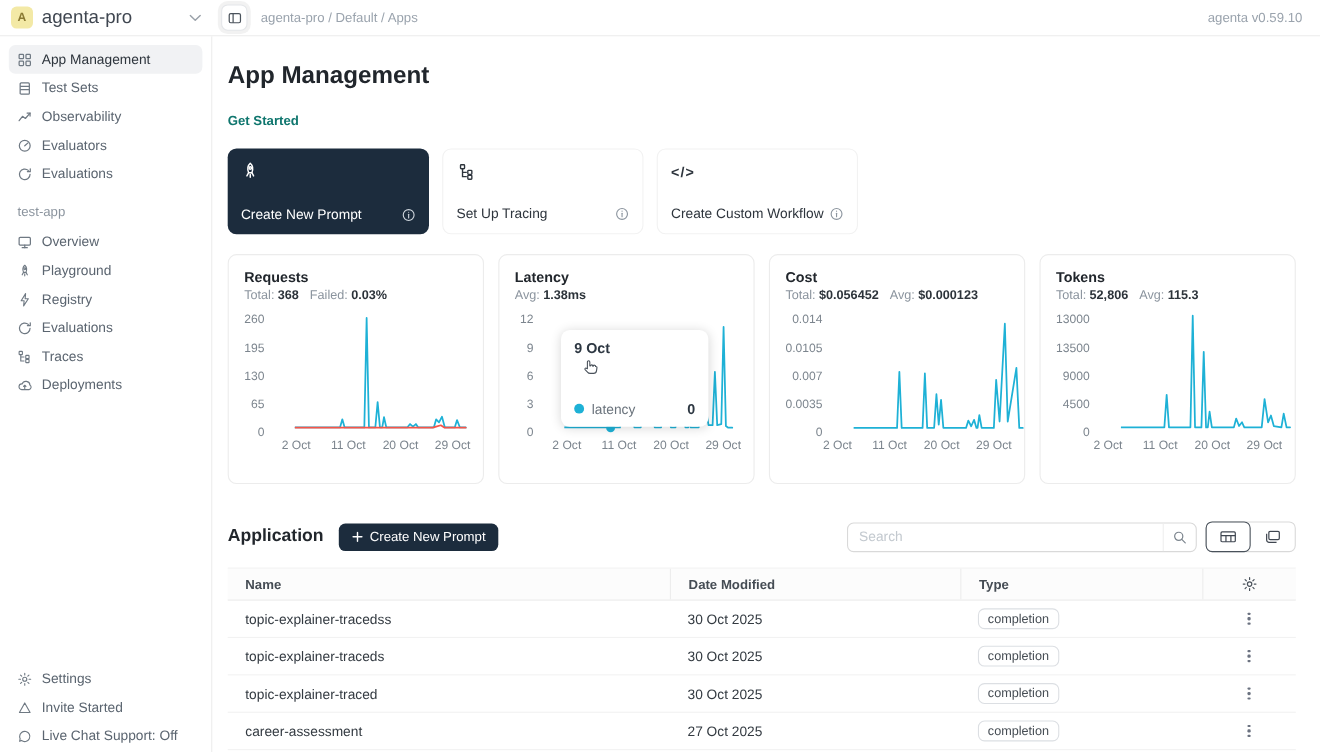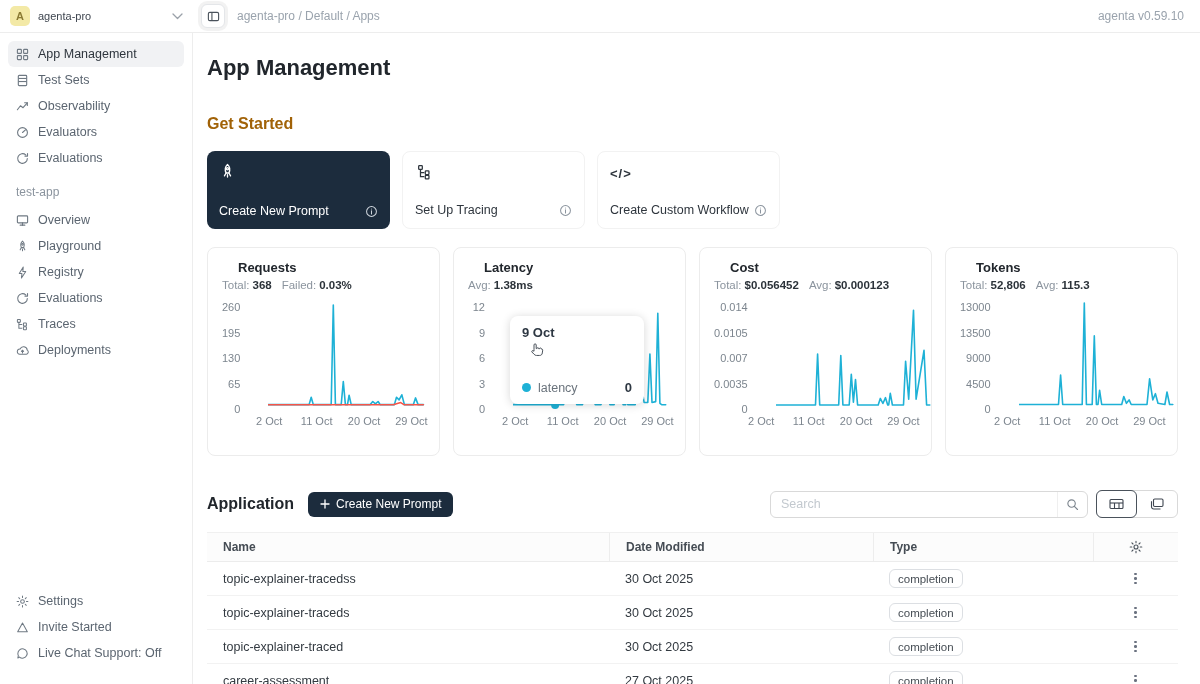--- a/index.html
+++ b/index.html
@@ -5,56 +5,56 @@
   * { margin:0; padding:0; box-sizing:border-box; }
   html,body { width:1200px; height:684px; overflow:hidden; background:#fff;
     font-family:"Liberation Sans", sans-serif; color:#3a4149; }
   svg { display:block; }
 
   
   .topbar { height:33px; display:flex; align-items:center; border-bottom:1px solid #ededed; background:#fff; }
   .ws-cluster { width:193px; display:flex; align-items:center; padding:0 10px; flex:none; }
   .avatar { width:20px; height:20px; border-radius:5px; background:#f3e9a6; color:#8a7a33;
     font-size:11px; font-weight:700; display:flex; align-items:center; justify-content:center; }
-  .ws-name { font-size:11px; font-weight:500; color:#3f4650; margin-left:8px; }
+  .ws-name { font-size:17px; font-weight:500; color:#3f4650; margin-left:8px; }
   .ws-chevron { margin-left:auto; color:#9aa1a9; }
   .collapse-btn { width:24px; height:24px; border:1px solid #e4e6e9; border-radius:6px; background:#fff;
     display:flex; align-items:center; justify-content:center; color:#4a525b; margin-left:8px;
     box-shadow:0 0 0 3px rgba(0,0,0,0.05); cursor:pointer; }
   .breadcrumb { font-size:12px; color:#9aa3ad; margin-left:12px; }
   .version { font-size:12px; color:#9aa3ad; margin-left:auto; margin-right:16px; }
 
   
   .layout { display:flex; height:651px; }
   .sidebar { width:193px; flex:none; border-right:1px solid #ededed; display:flex; flex-direction:column; padding-top:8px; }
   .side-item { height:26px; display:flex; align-items:center; gap:9px; margin:0 8px; padding:0 8px;
     border-radius:6px; font-size:12.5px; color:#5b6570; cursor:pointer; flex:none; }
   .side-item .si { color:#6f7983; flex:none; }
   .side-item.selected { background:#f1f2f4; color:#2e353d; font-weight:500; }
   .side-label { font-size:12px; color:#8b949e; margin:14px 0 8px 16px; }
-  .side-footer { margin-top:auto; padding-bottom:18px; }
+  .side-footer { margin-top:auto; padding-bottom:2px; }
   .side-item .chev-r { margin-left:auto; color:#8b949e; }
 
   
   .main { flex:1; padding:0 22px 0 14px; overflow:hidden; }
   .page-title { font-size:22px; font-weight:600; color:#21262c; margin:22px 0 0 0; }
-  .sec-title { font-size:16px; font-weight:600; color:#a16207; margin-top:34px; }
+  .sec-title { font-size:12px; font-weight:600; color:#0f766e; margin-top:22px; }
 
   .start-cards { display:flex; gap:12px; margin-top:18px; }
   .start-card { width:183px; height:78px; border-radius:8px; position:relative; padding:12px; cursor:pointer; }
   .start-card.dark { background:#1c2c3d; color:#fff; }
   .start-card.light { background:#fff; border:1px solid #f2f2f2; color:#2e353d; }
   .start-card .sc-label { position:absolute; left:12px; bottom:11px; font-size:12.5px; font-weight:500; }
   .start-card .sc-info { position:absolute; right:12px; bottom:11px; }
   .code-glyph { font-size:13px; font-weight:700; letter-spacing:1px; color:#2e353d; }
 
   .chart-cards { display:flex; gap:13px; margin-top:18px; }
   .chart-card { width:233px; height:209px; border:1px solid #ececec; border-radius:8px; background:#fff;
     padding:12px 14px; position:relative; }
-  .cc-title { font-size:13px; font-weight:600; color:#21262c;margin-left:16px; }
+  .cc-title { font-size:13px; font-weight:600; color:#21262c; }
   .cc-stats { font-size:11.5px; color:#8b949e; margin-top:4px; display:flex; gap:10px; }
   .cc-stats b { color:#2c333a; font-weight:700; margin-left:3px; }
   .cc-body { display:flex; margin-top:8px;gap:20px; }
   .ylabels { width:42px; height:112px; display:flex; flex-direction:column; justify-content:space-between;
     align-items:flex-end; padding-right:8px; font-size:11px; color:#7c858e; }
   .ylabels div { line-height:10px; transform:translateY(3px); }
   .plot-wrap { position:relative; width:158px; }
   .xlabels { position:relative; height:16px; margin-left:42px; width:158px; font-size:11px; color:#7c858e; margin-top:4px; }
   .xlabels span { position:absolute; transform:translateX(-50%); white-space:nowrap; }
 

